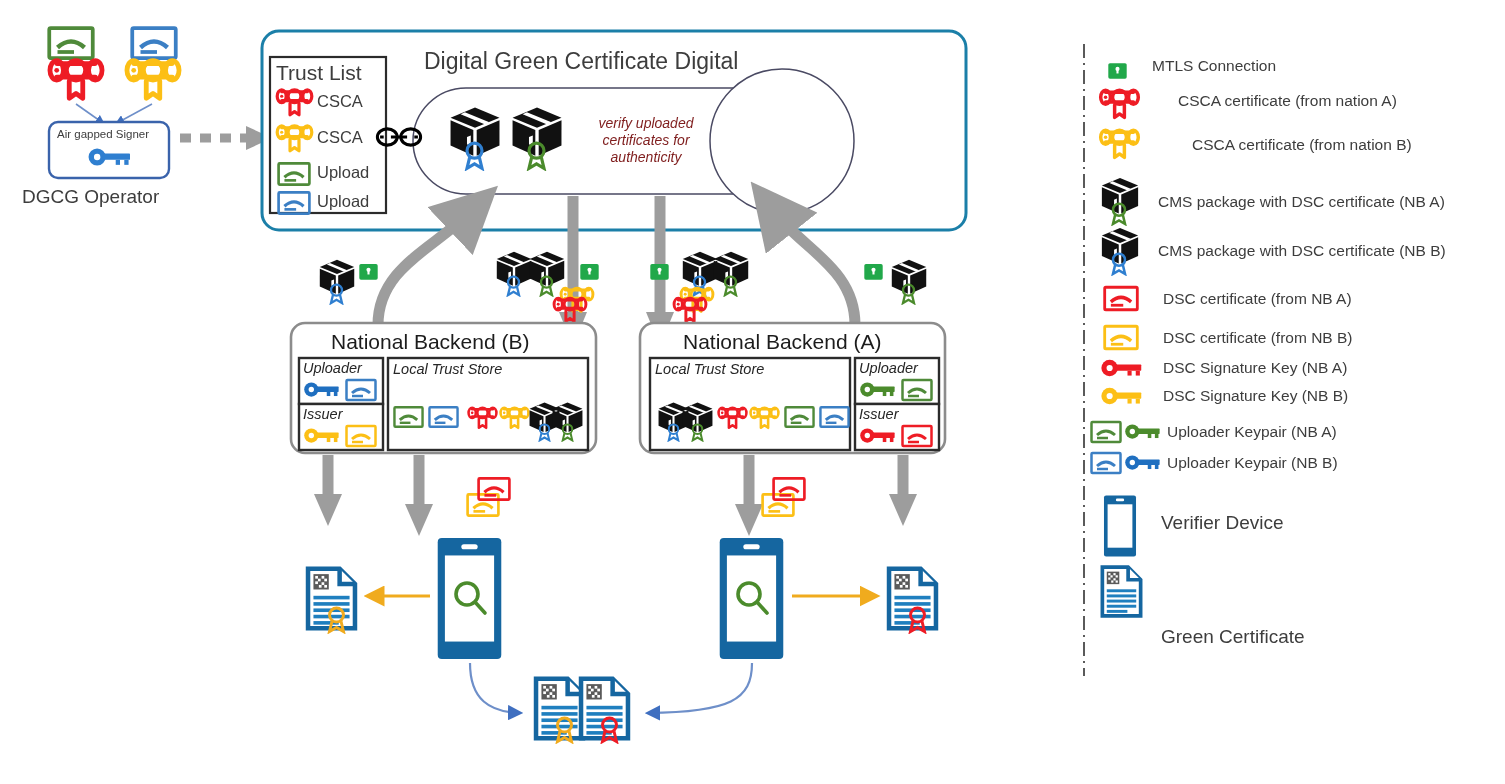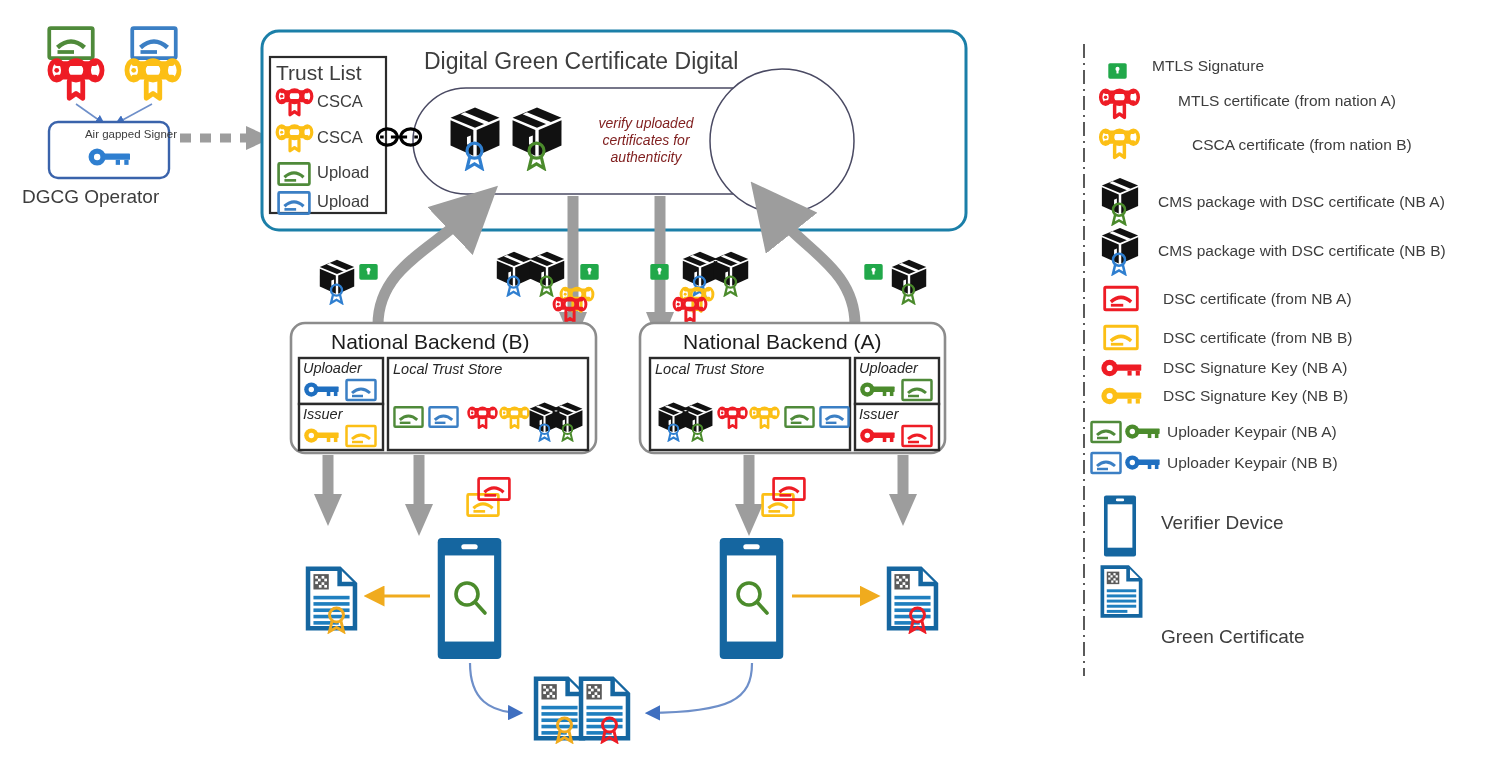--- a/index.html
+++ b/index.html
@@ -341,21 +341,21 @@
     <use href="#ic-card" x="1090" y="420" width="32" height="24" fill="none" stroke="#4f8a3a"></use>
     <use href="#ic-key" x="1124" y="423" width="38" height="17" fill="#4b8b2c"></use>
     <use href="#ic-card" x="1090" y="451" width="32" height="24" fill="none" stroke="#3b7fc4"></use>
     <use href="#ic-key" x="1124" y="454" width="38" height="17" fill="#1f6fc0"></use>
     <use href="#ic-phone" x="1102" y="495" width="36" height="62" fill="#1566a0"></use>
     <use href="#ic-doc" x="1100" y="565" width="43" height="53"></use>
   </g>
 </svg>
 
 <div class="lbl op-name" style="left:22px;top:186px;">DGCG Operator</div>
-<div class="lbl signer-txt" style="left:57px;top:128px;width:104px;text-align:right;margin-left:16px;">Air gapped Signer</div>
+<div class="lbl signer-txt" style="left:57px;top:128px;width:104px;text-align:left;">Air gapped Signer</div>
 
 <div class="lbl ttl-gateway" style="left:424px;top:48px;">Digital Green Certificate Digital</div>
 <div class="lbl ttl-trust" style="left:276px;top:61px;">Trust List</div>
 <div class="lbl trust-item" style="left:317px;top:92px;">CSCA</div>
 <div class="lbl trust-item" style="left:317px;top:128px;">CSCA</div>
 <div class="lbl trust-item" style="left:317px;top:163px;">Upload</div>
 <div class="lbl trust-item" style="left:317px;top:192px;">Upload</div>
 
 <div class="lbl ital" style="left:586px;top:115px;width:120px;">
   <div>verify uploaded</div>
@@ -366,22 +366,22 @@
 <div class="lbl ttl-nb" style="left:331px;top:330px;">National Backend (B)</div>
 <div class="lbl sub-ital" style="left:303px;top:360px;">Uploader</div>
 <div class="lbl sub-ital" style="left:303px;top:406px;">Issuer</div>
 <div class="lbl sub-ital" style="left:393px;top:361px;">Local Trust Store</div>
 
 <div class="lbl ttl-nb" style="left:683px;top:330px;">National Backend (A)</div>
 <div class="lbl sub-ital" style="left:655px;top:361px;">Local Trust Store</div>
 <div class="lbl sub-ital" style="left:859px;top:360px;">Uploader</div>
 <div class="lbl sub-ital" style="left:859px;top:406px;">Issuer</div>
 
-<div class="lbl leg-txt" style="left:1152px;top:57px;">MTLS Signature</div>
-<div class="lbl leg-txt" style="left:1178px;top:92px;">MTLS certificate (from nation A)</div>
+<div class="lbl leg-txt" style="left:1152px;top:57px;">MTLS Connection</div>
+<div class="lbl leg-txt" style="left:1178px;top:92px;">CSCA certificate (from nation A)</div>
 <div class="lbl leg-txt" style="left:1178px;top:136px;margin-left:14px;">CSCA certificate (from nation B)</div>
 <div class="lbl leg-txt" style="left:1158px;top:242px;">CMS package with DSC certificate (NB B)</div>
 <div class="lbl leg-txt" style="left:1158px;top:193px;">CMS package with DSC certificate (NB A)</div>
 <div class="lbl leg-txt" style="left:1163px;top:290px;">DSC certificate (from NB A)</div>
 <div class="lbl leg-txt" style="left:1163px;top:329px;">DSC certificate (from NB B)</div>
 <div class="lbl leg-txt" style="left:1163px;top:359px;">DSC Signature Key (NB A)</div>
 <div class="lbl leg-txt" style="left:1163px;top:387px;">DSC Signature Key (NB B)</div>
 <div class="lbl leg-txt" style="left:1167px;top:423px;">Uploader Keypair (NB A)</div>
 <div class="lbl leg-txt" style="left:1167px;top:454px;">Uploader Keypair (NB B)</div>
 <div class="lbl leg-txt big" style="left:1161px;top:512px;">Verifier Device</div>

